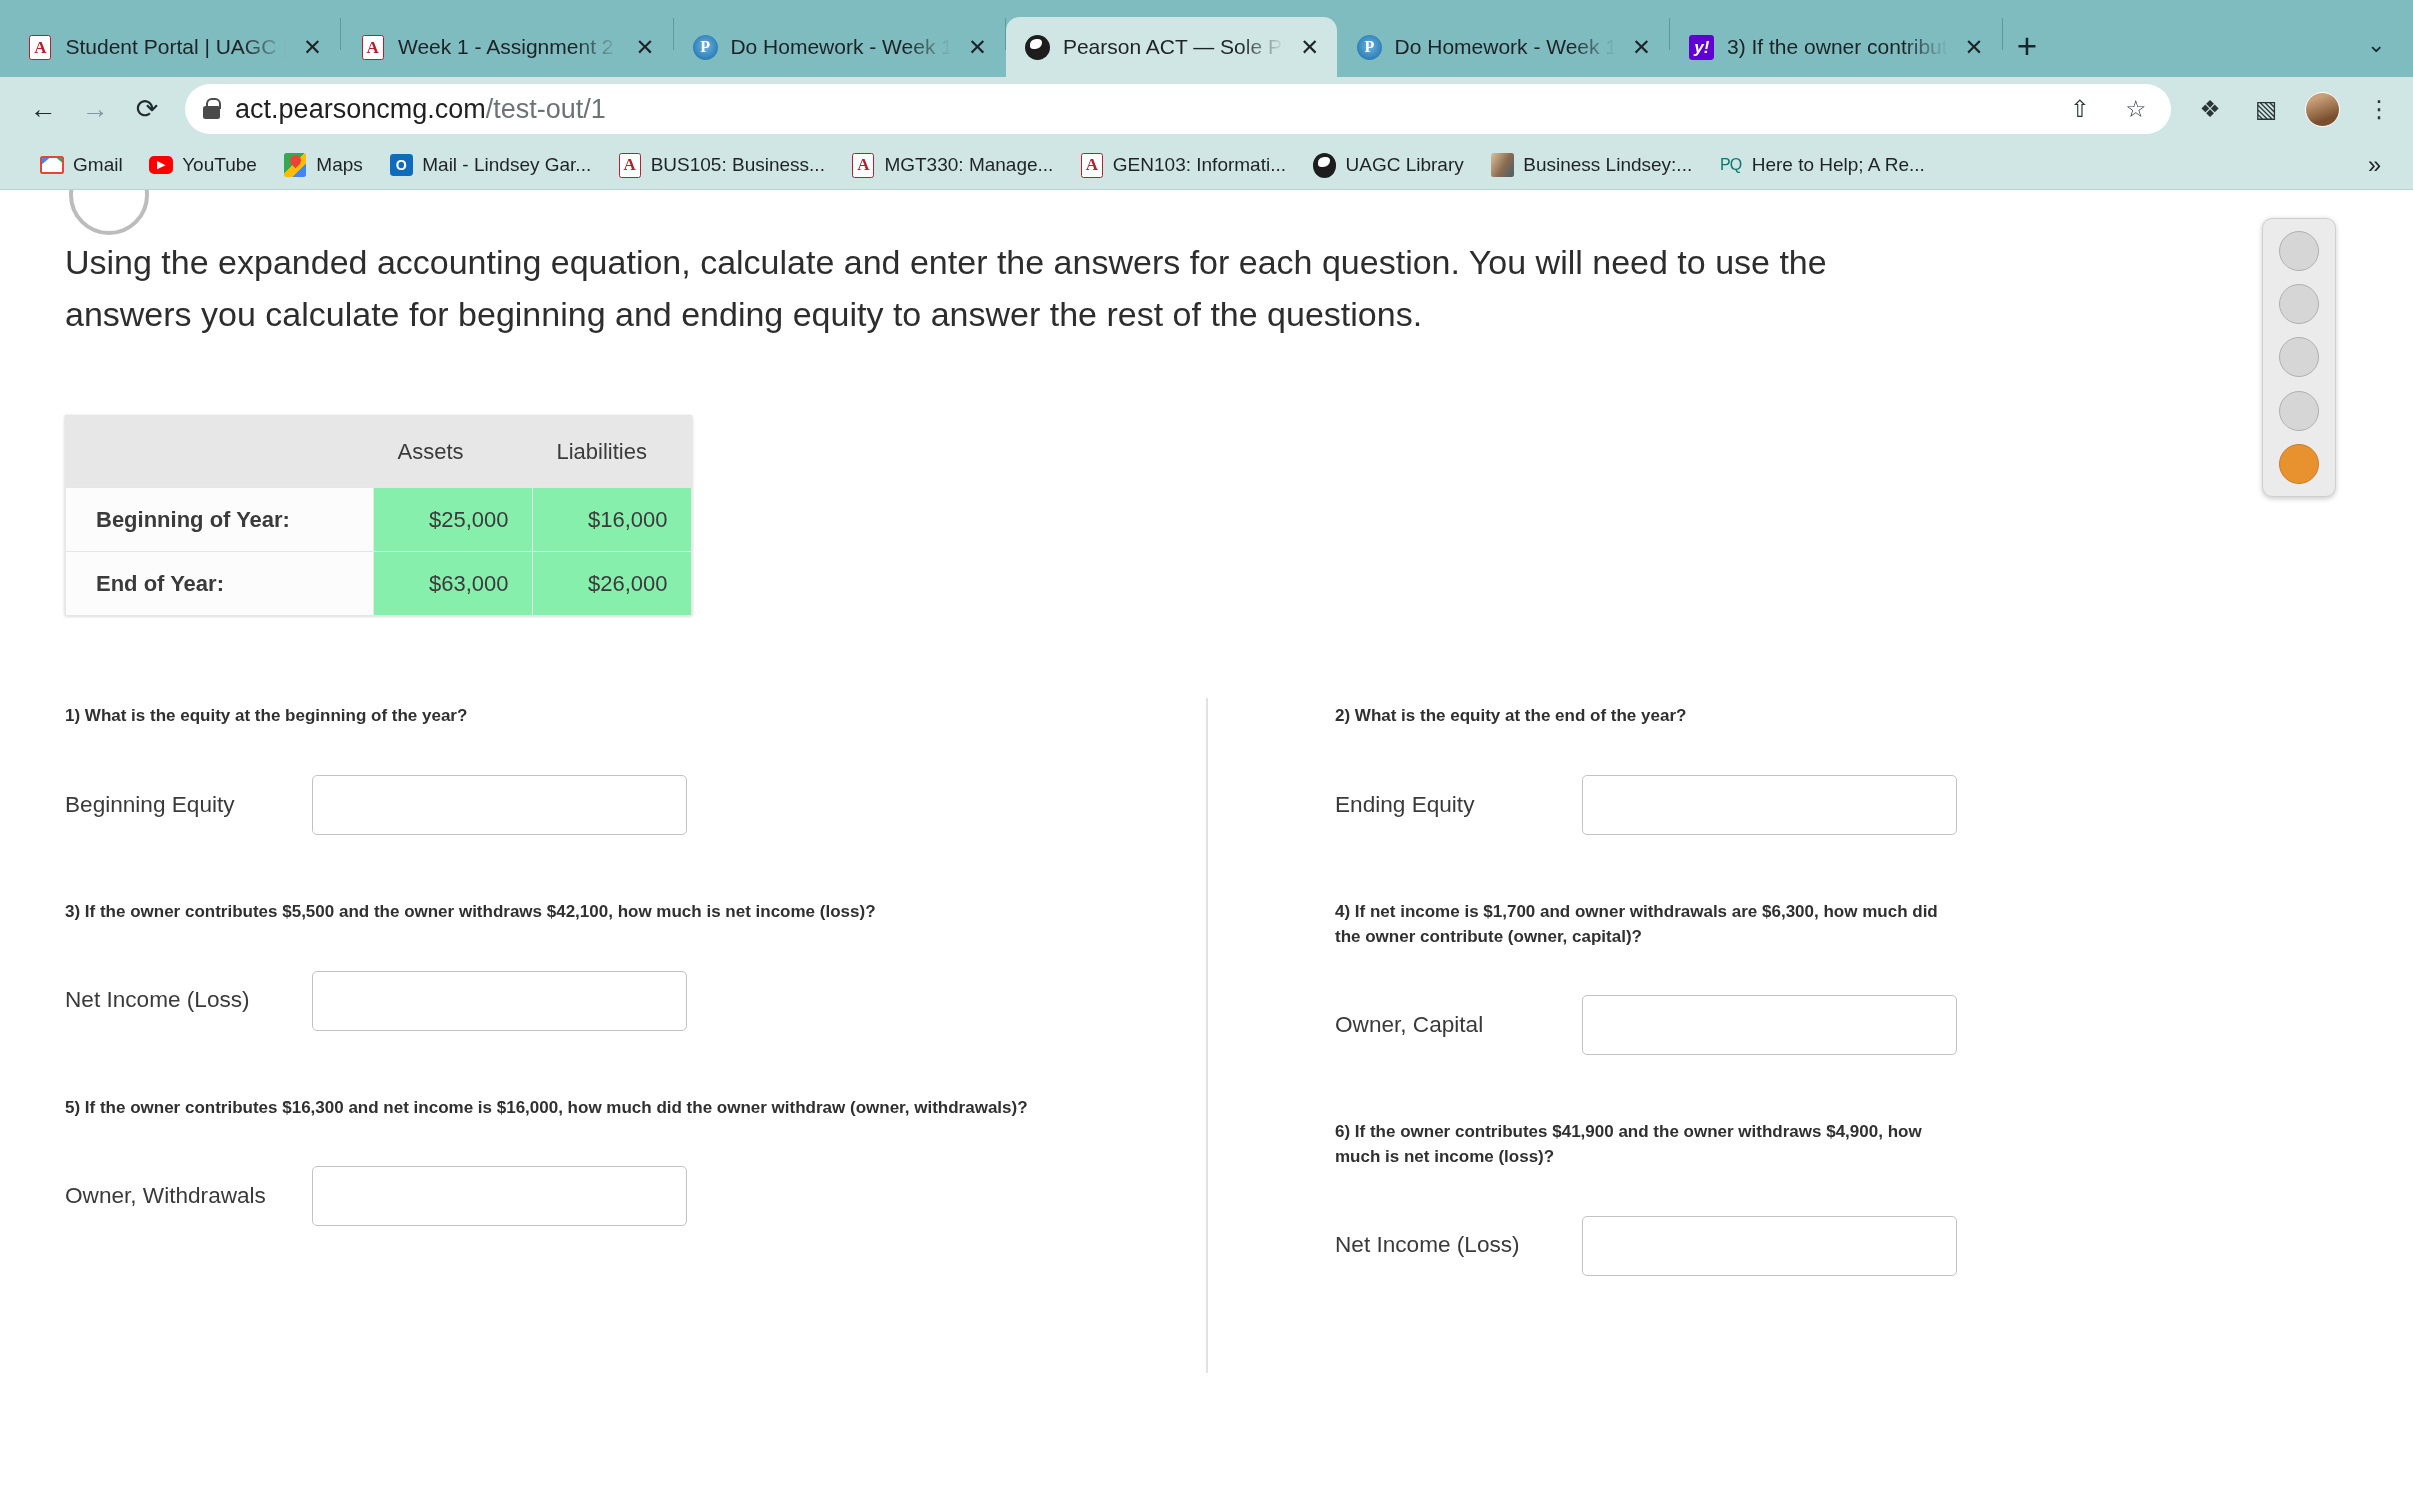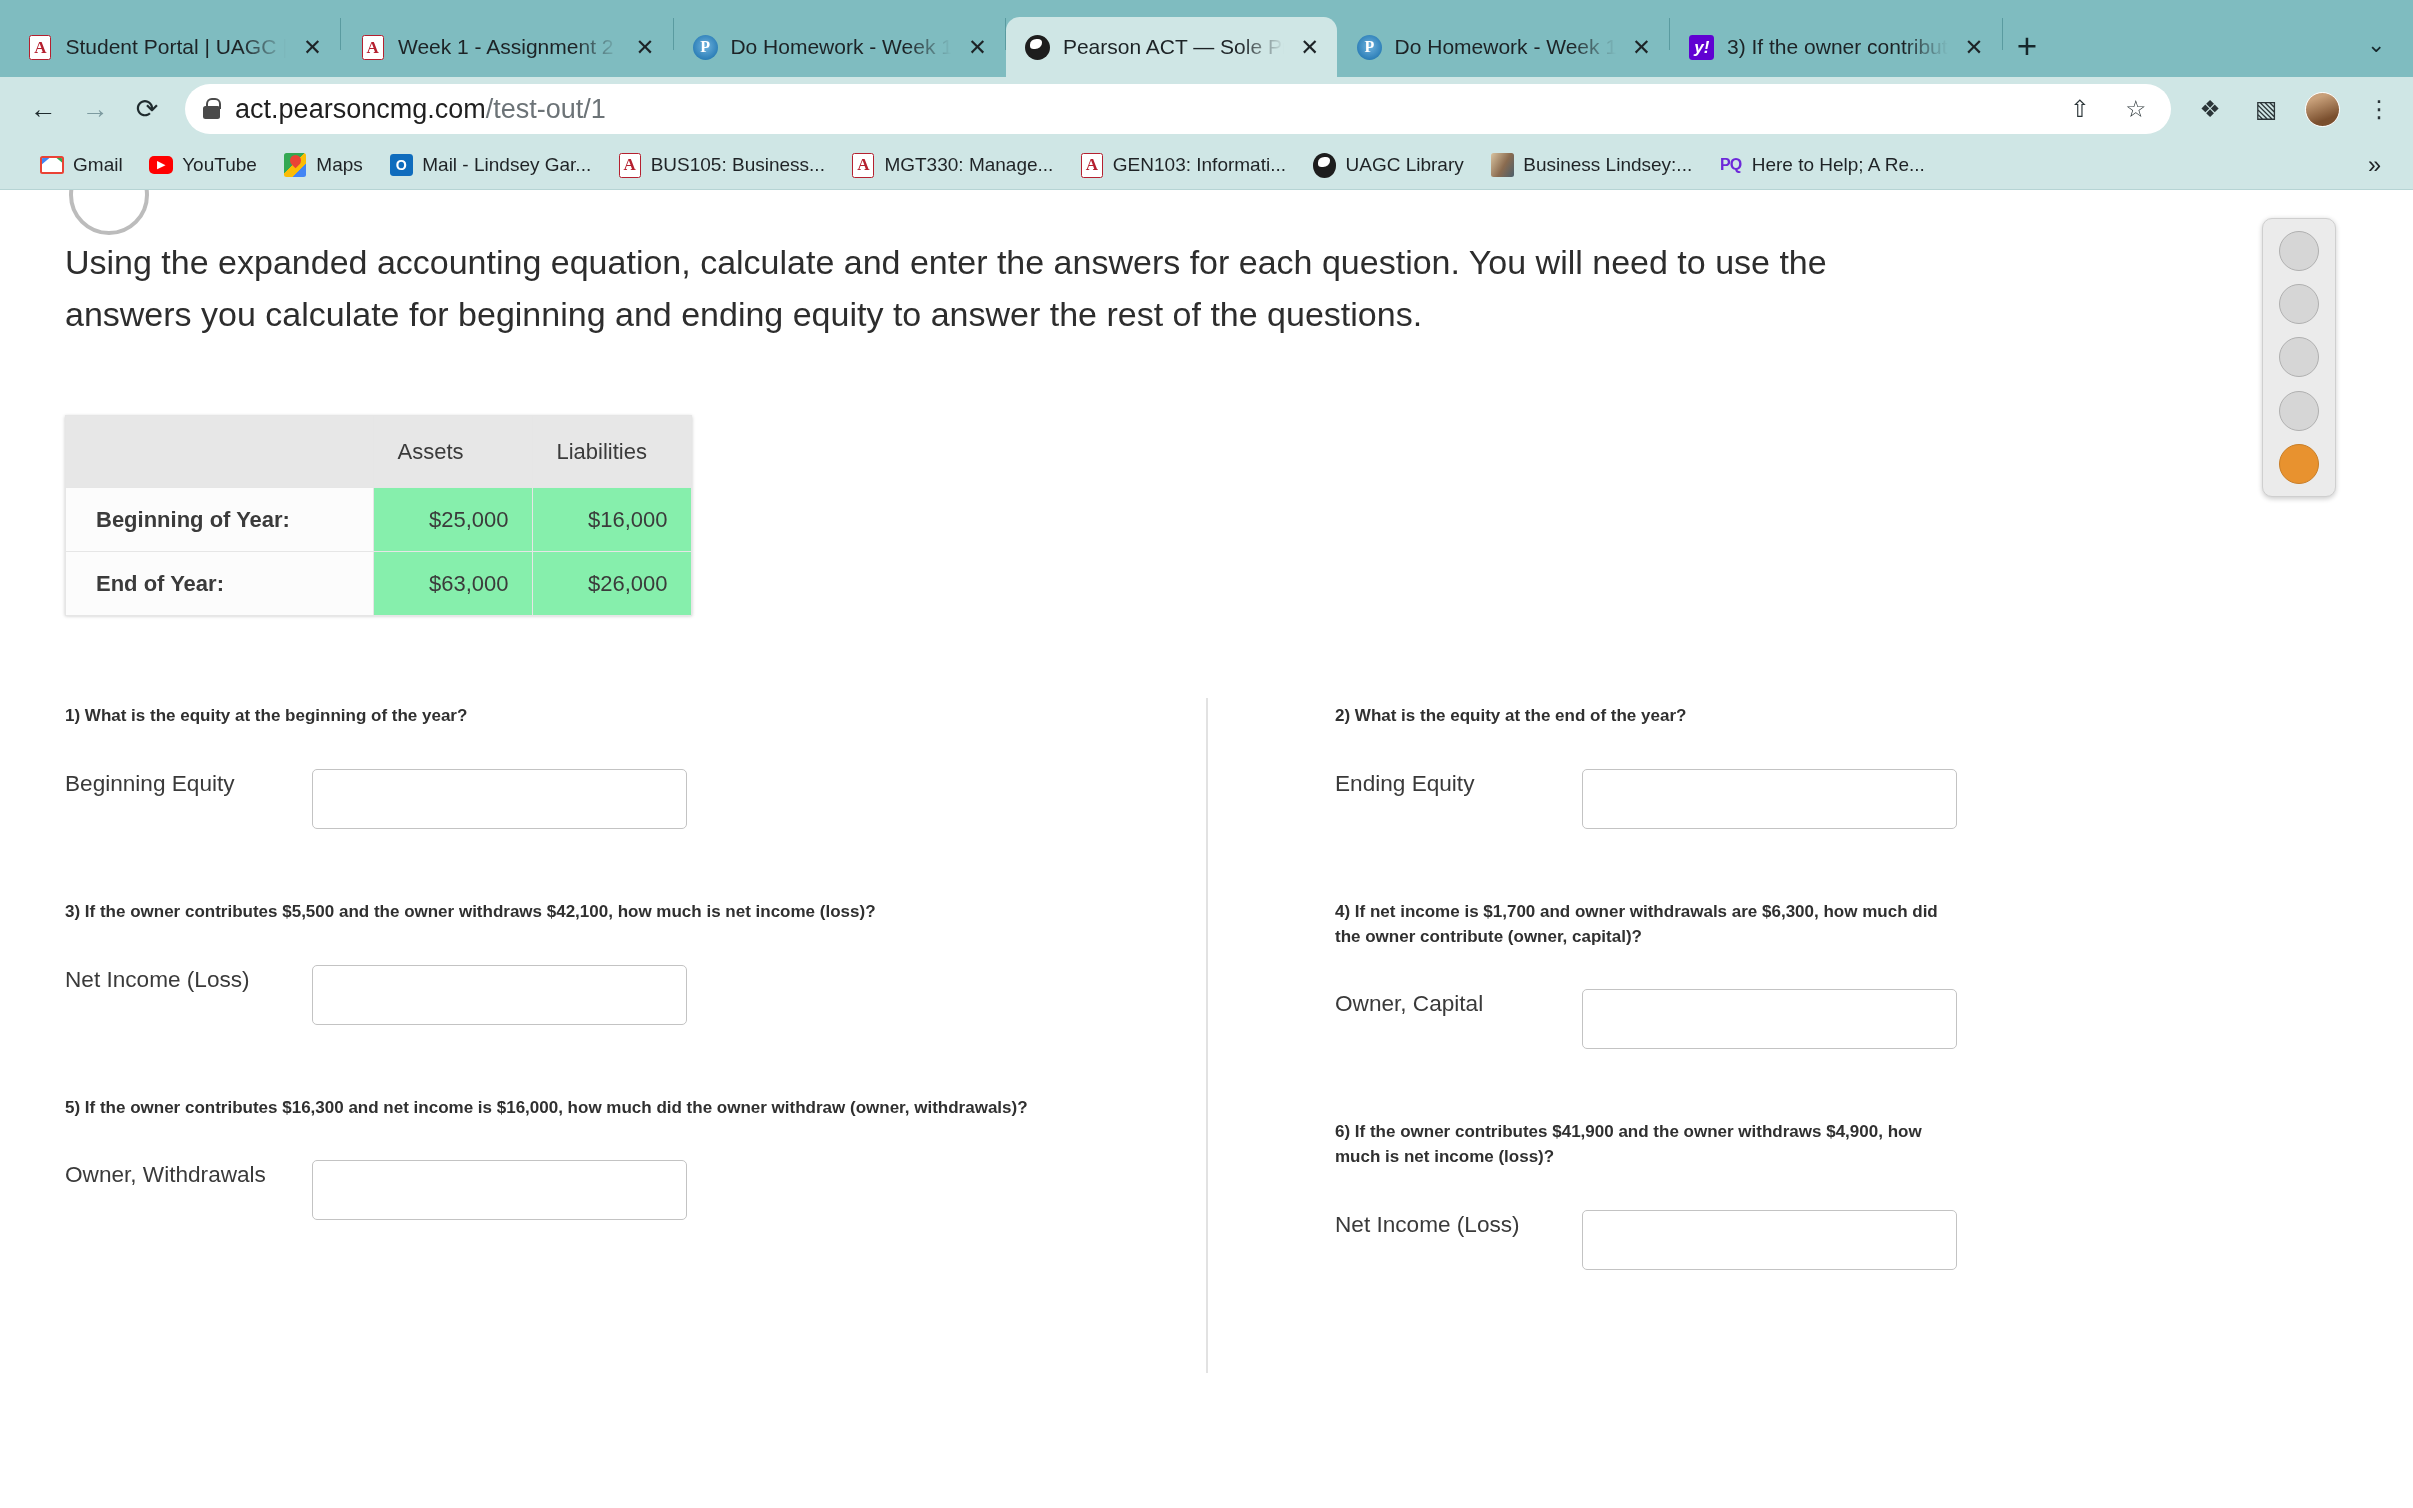--- a/index.html
+++ b/index.html
@@ -152,21 +152,21 @@
   .bm-ico { width: 23.5px; height: 23.5px; flex: 0 0 23.5px; display:flex; align-items:center; justify-content:center; font-size: 17px;}
   .bm-overflow { margin-left: auto; font-size: 23.5px; color:#1f2326; padding-right:5px;}
 
   .fav-gmail { width:25px;height:18.4px;border:2.5px solid #ea4335;border-radius:2.5px;background:#fff;position:relative;overflow:hidden;}
   .fav-gmail::after{content:"";position:absolute;left:-2.5px;top:-2.5px;width:0;height:0;border-left:13.4px solid #4285f4;border-right:13.4px solid #34a853;border-bottom:11.7px solid transparent;}
   .fav-yt { width:25px;height:18.4px;background:#ff0000;border-radius:5px;color:#fff;font-size:11px;display:flex;align-items:center;justify-content:center;}
   .fav-maps { width:22px;height:23.5px;background:linear-gradient(135deg,#34a853 45%,#fbbc04 45%,#fbbc04 70%,#4285f4 70%);border-radius:2.5px;position:relative;}
   .fav-maps::after{content:"";position:absolute;left:5.9px;top:1.7px;width:11px;height:11px;background:#ea4335;border-radius:50% 50% 50% 0;transform:rotate(-45deg);}
   .fav-ol { width:23.5px;height:22px;background:#0f6cbd;border-radius:3.4px;color:#fff;font-size:14.2px;font-weight:700;display:flex;align-items:center;justify-content:center;}
   .fav-img { width:23.5px;height:23.5px;background:linear-gradient(120deg,#d9c3a0,#8a6b4f 55%,#4a5e6b);border-radius:2.5px;}
-  .fav-pq { font-size:16px;color:#6d28d9;font-weight:700;letter-spacing:-0.8px;}
+  .fav-pq { font-size:16px;color:#0f766e;font-weight:400;letter-spacing:-0.8px;}
 
   
   .viewport { flex: 1 1 auto; background: #fff; position: relative; overflow: hidden; }
 
   .cut-circle {
     position: absolute; left: 69px; top: -35px;
     width: 80px; height: 80px; border-radius: 50%;
     border: 4.2px solid #bcbcbc; background: #fff;
   }
 
@@ -205,21 +205,21 @@
     content: ""; position: absolute; left: 1141px; top: -6.7px;
     width: 1.7px; height: 675px; background: #e2e2e2;
   }
   .qcell { padding-right: 50px; }
   .qcell.right { padding-left: 67px; }
   .qtext {
     font-size: 17px; font-weight: 700; color: #303030; line-height: 1.45;
     max-width: 980px;
   }
   .answer-row {
-    display: flex; align-items: flex-start; gap: 4px;
+    display: flex; align-items: center; gap: 4px;
     margin-top: 40px; min-height: 72px;
   }
   .answer-label {
     font-size: 22.6px; color: #3a3a3a; font-weight: 400;
     width: 243px; flex: 0 0 243px; line-height: 1.35;
   }
   .answer-input {
     width: 375px; height: 60px;
     border: 1.7px solid #c3c3c3; border-radius: 5px;
     background: #fff; font-size: 22.6px; padding: 0 13.4px;

